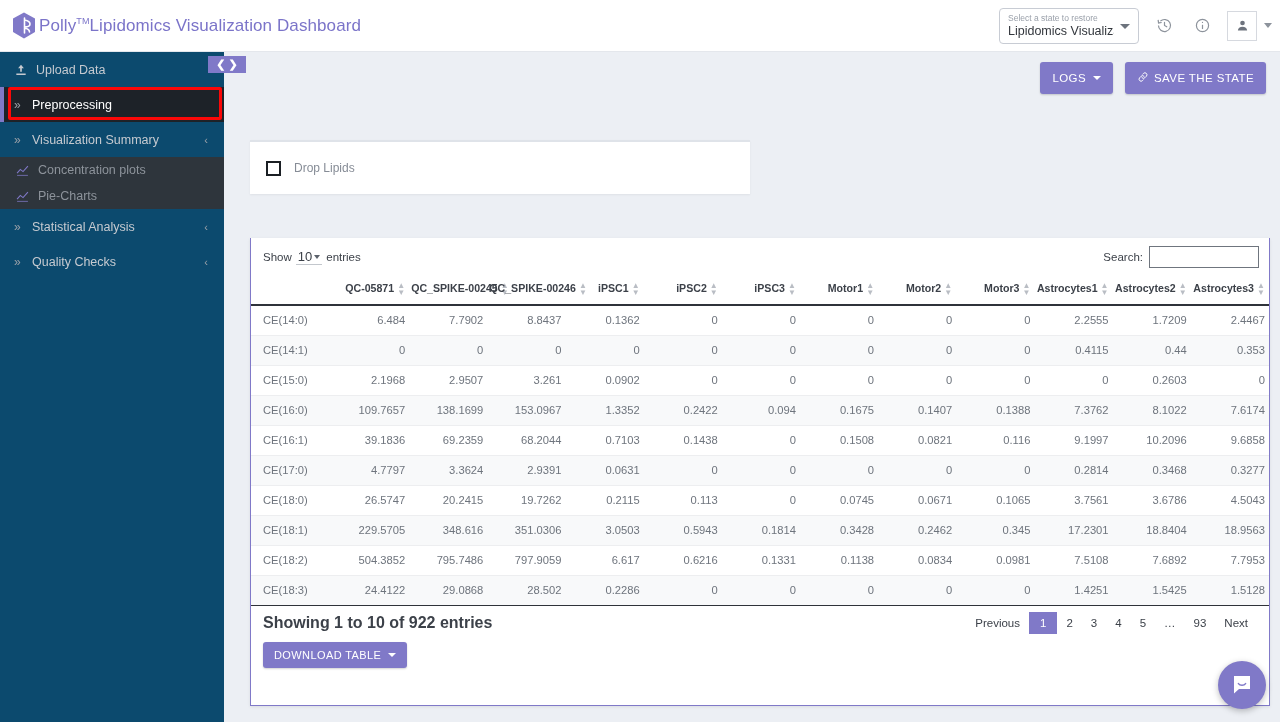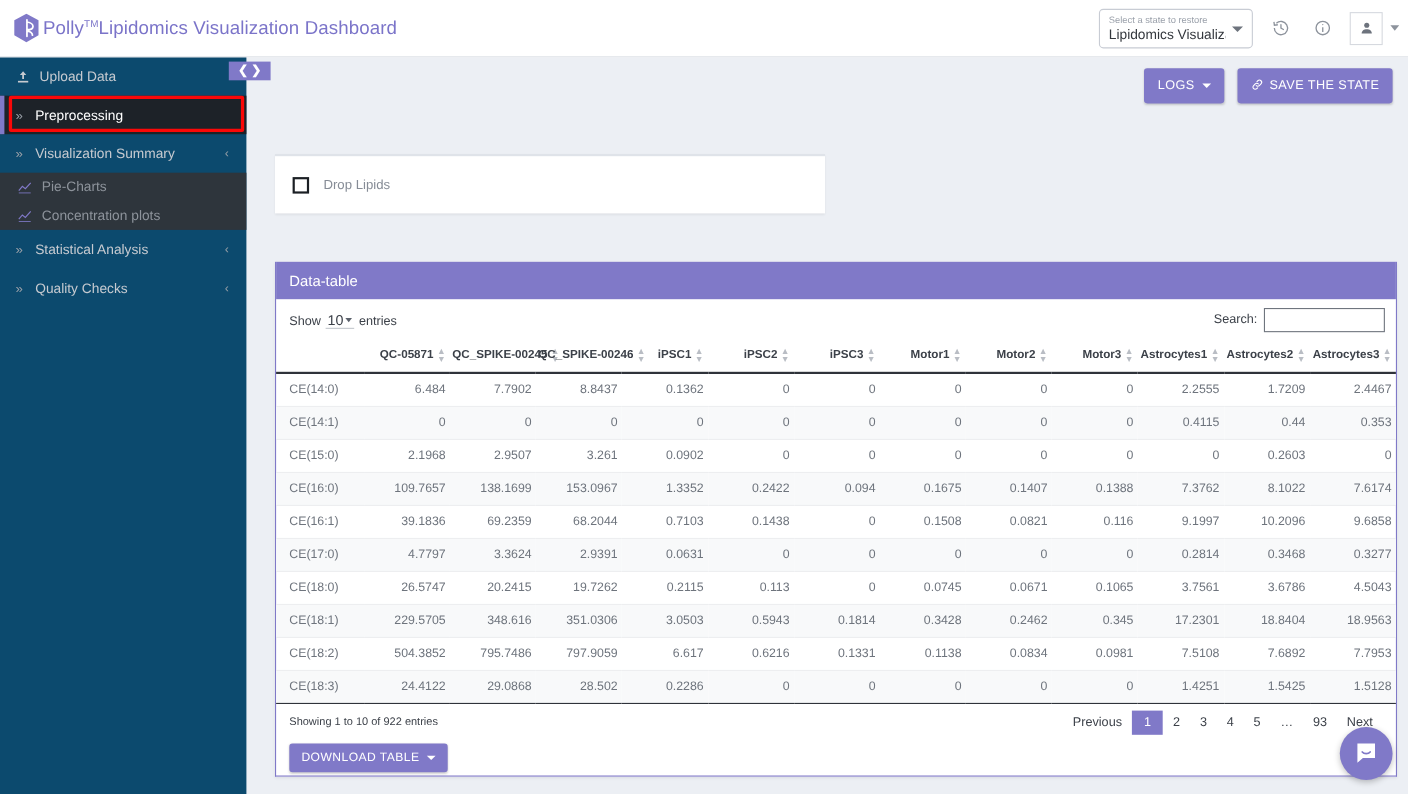--- a/index.html
+++ b/index.html
@@ -207,21 +207,21 @@
     border-bottom: 1px solid #edeef0; white-space: nowrap;
   }
   table.dt td.c0 { text-align: left; padding-left: 12px; color: #6e747d; margin-left: 26px; }
   table.dt tbody tr:nth-child(even) { background: #f8f9fa; }
   table.dt tbody tr:last-child td { border-bottom: 1px solid #2f333a; }
 
   .tbl-footer {
     display: flex; align-items: center; height: 30px;
     padding: 0 12px 0 12px; margin-top: 2px;
   }
-  .tbl-info { font-size: 10px; color: #3c4149; }
+  .tbl-info { font-size: 16px; color: #3c4149; font-weight: bold; }
   .pager { margin-left: auto; display: flex; align-items: stretch; }
   .pager a {
     font-size: 11.5px; color: #3c4149; text-decoration: none;
     padding: 5px 9px; display: flex; align-items: center; justify-content: center;
     min-width: 22px;
   }
   .pager a.cur { background: #8079c8; color: #fff; padding: 5px 11px; }
   .pager a.ell { color: #3c4149; }
 
   .dl-wrap { padding: 4px 0 0 12px; }
@@ -308,30 +308,30 @@
   </div>
 
   <div class="nav-sub">
     <div class="nav-item">
       <span class="nav-ico">
         <svg width="13" height="13" viewBox="0 0 24 24" fill="none" stroke="#8079c8" stroke-width="2">
           <polyline points="2,17 8,10 13,14 22,4"></polyline>
             <polyline points="2,21 22,21" stroke-width="1.4"></polyline>
         </svg>
       </span>
-      <span>Pie-Charts</span>
+      <span>Concentration plots</span>
     </div>
     <div class="nav-item">
       <span class="nav-ico">
         <svg width="13" height="13" viewBox="0 0 24 24" fill="none" stroke="#8079c8" stroke-width="2">
           <polyline points="2,17 8,10 13,14 22,4"></polyline>
             <polyline points="2,21 22,21" stroke-width="1.4"></polyline>
         </svg>
       </span>
-      <span>Concentration plots</span>
+      <span>Pie-Charts</span>
     </div>
   </div>
 
   <div class="nav-item">
     <span class="chev">»</span>
     <span>Statistical Analysis</span>
     <span class="caret-right">‹</span>
   </div>
 
   <div class="nav-item">
@@ -366,21 +366,20 @@
     </button>
   </div>
 
   <div class="card" id="card-lipids">
     <span class="chk"></span>
     <span class="card-label">Drop Lipids</span>
   </div>
 
 
   <div class="panel">
-    <div class="panel-head">Data-table</div>
 
     <div class="tbl-controls">
       <div class="show-entries">
         <span>Show</span>
         <span class="len-select">
           <span class="val">10</span>
           <span class="cv"></span>
         </span>
         <span>entries</span>
       </div>

